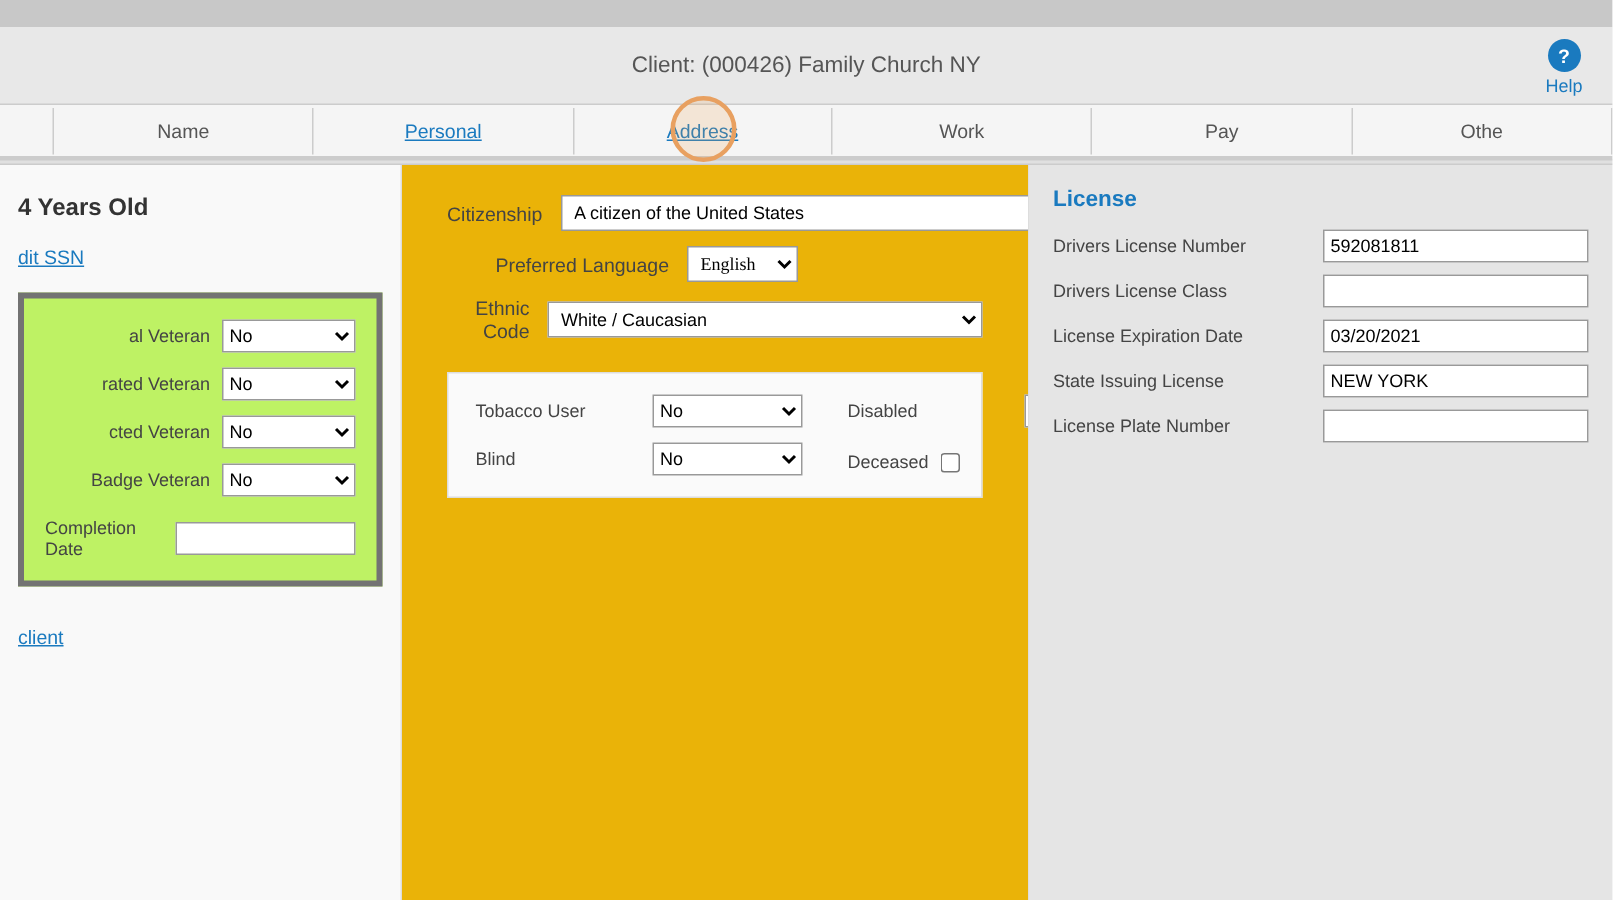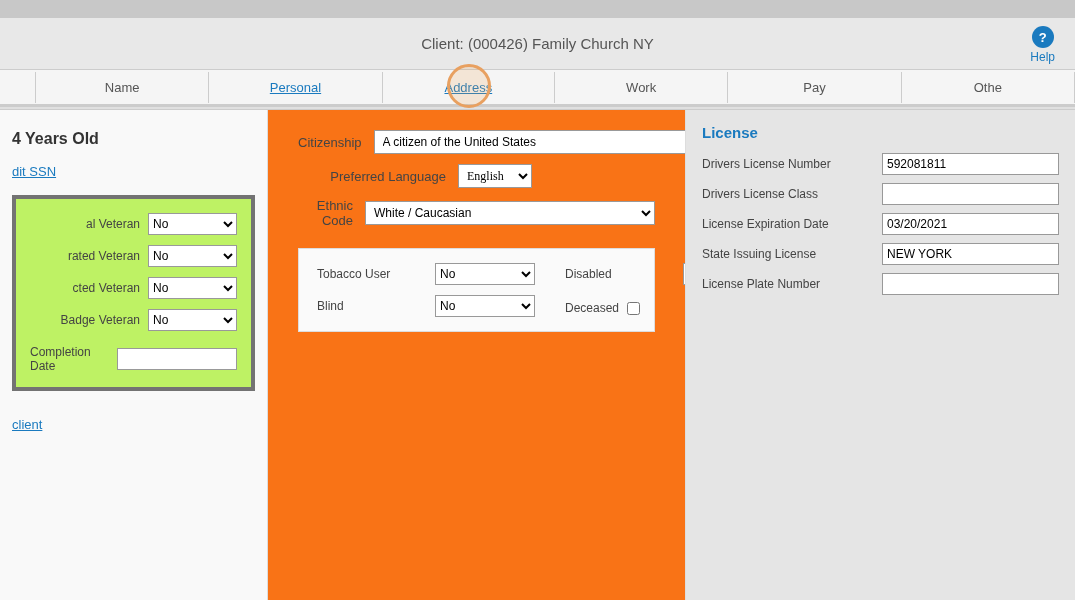--- a/index.html
+++ b/index.html
@@ -164,21 +164,21 @@
       height: 22px;
       border: 1px solid #999;
       background: white;
       font-size: 12px;
     }
 
     
     .center-area {
       flex: 1;
       padding: 20px 30px;
-      background: #f97316;
+      background: #eab308;
       overflow-y: auto;
     }
 
     
     .personal-fields {
       margin-bottom: 20px;
     }
     .field-row {
       display: flex;
       align-items: center;

